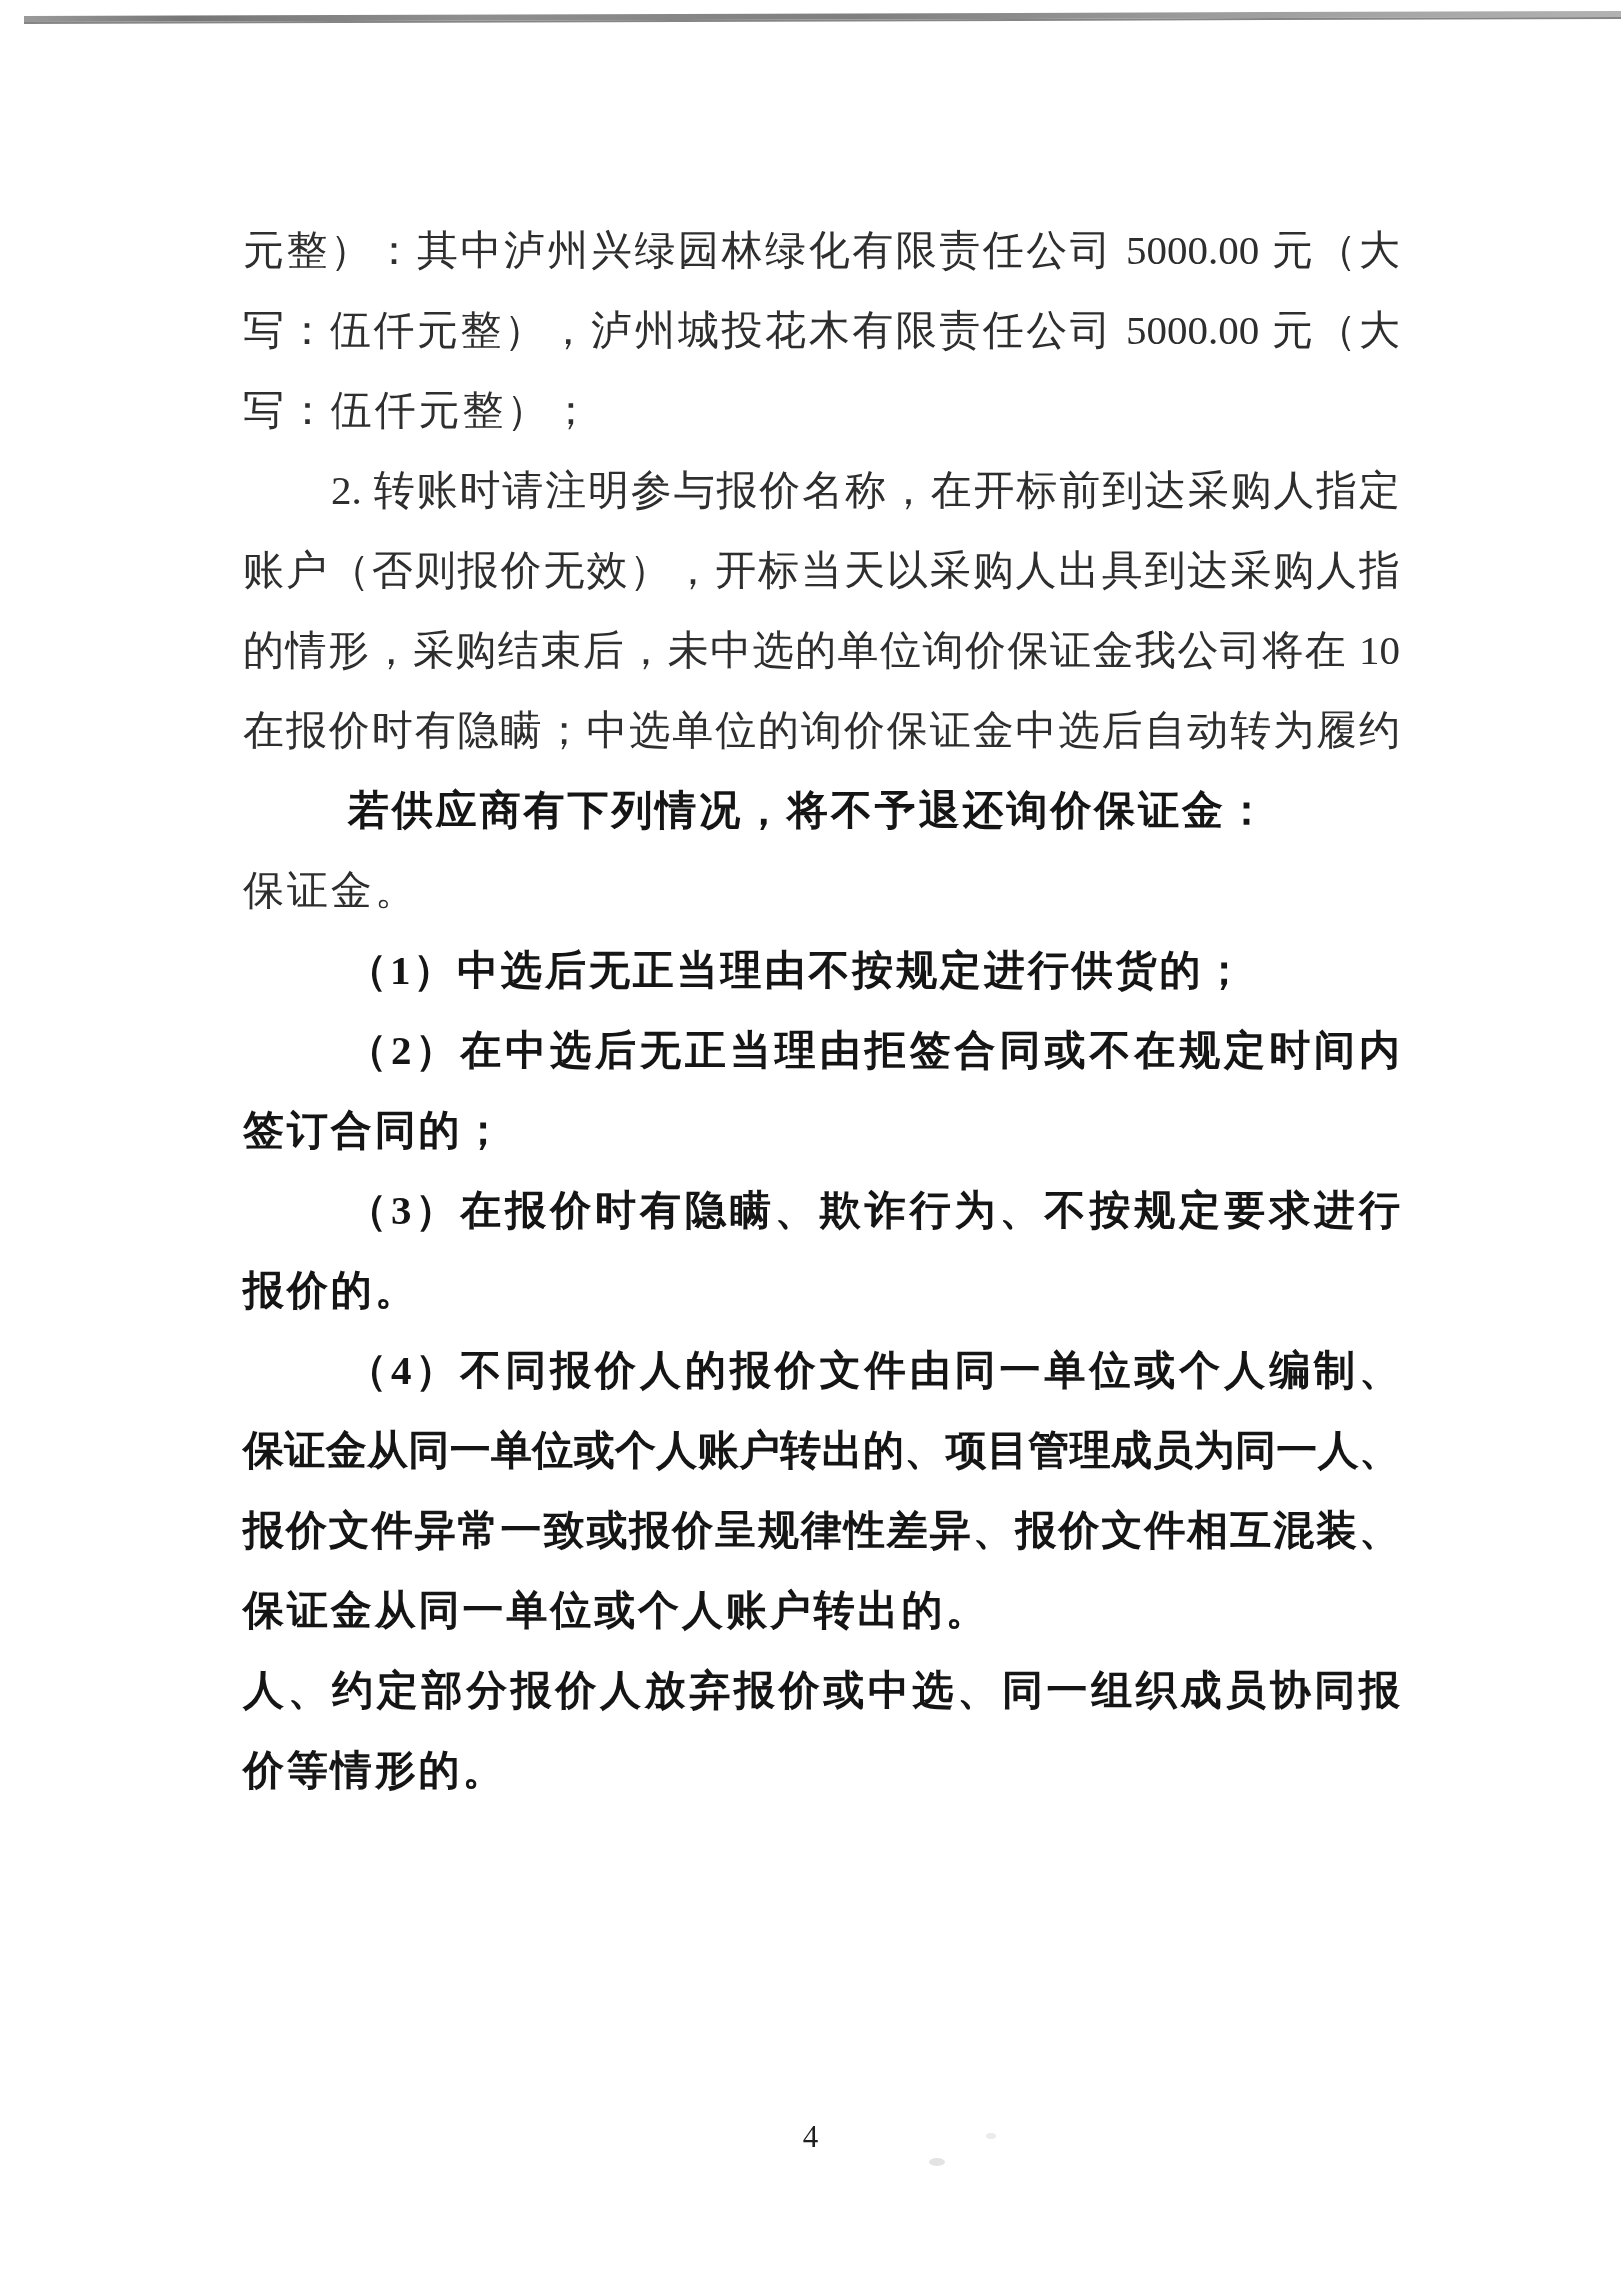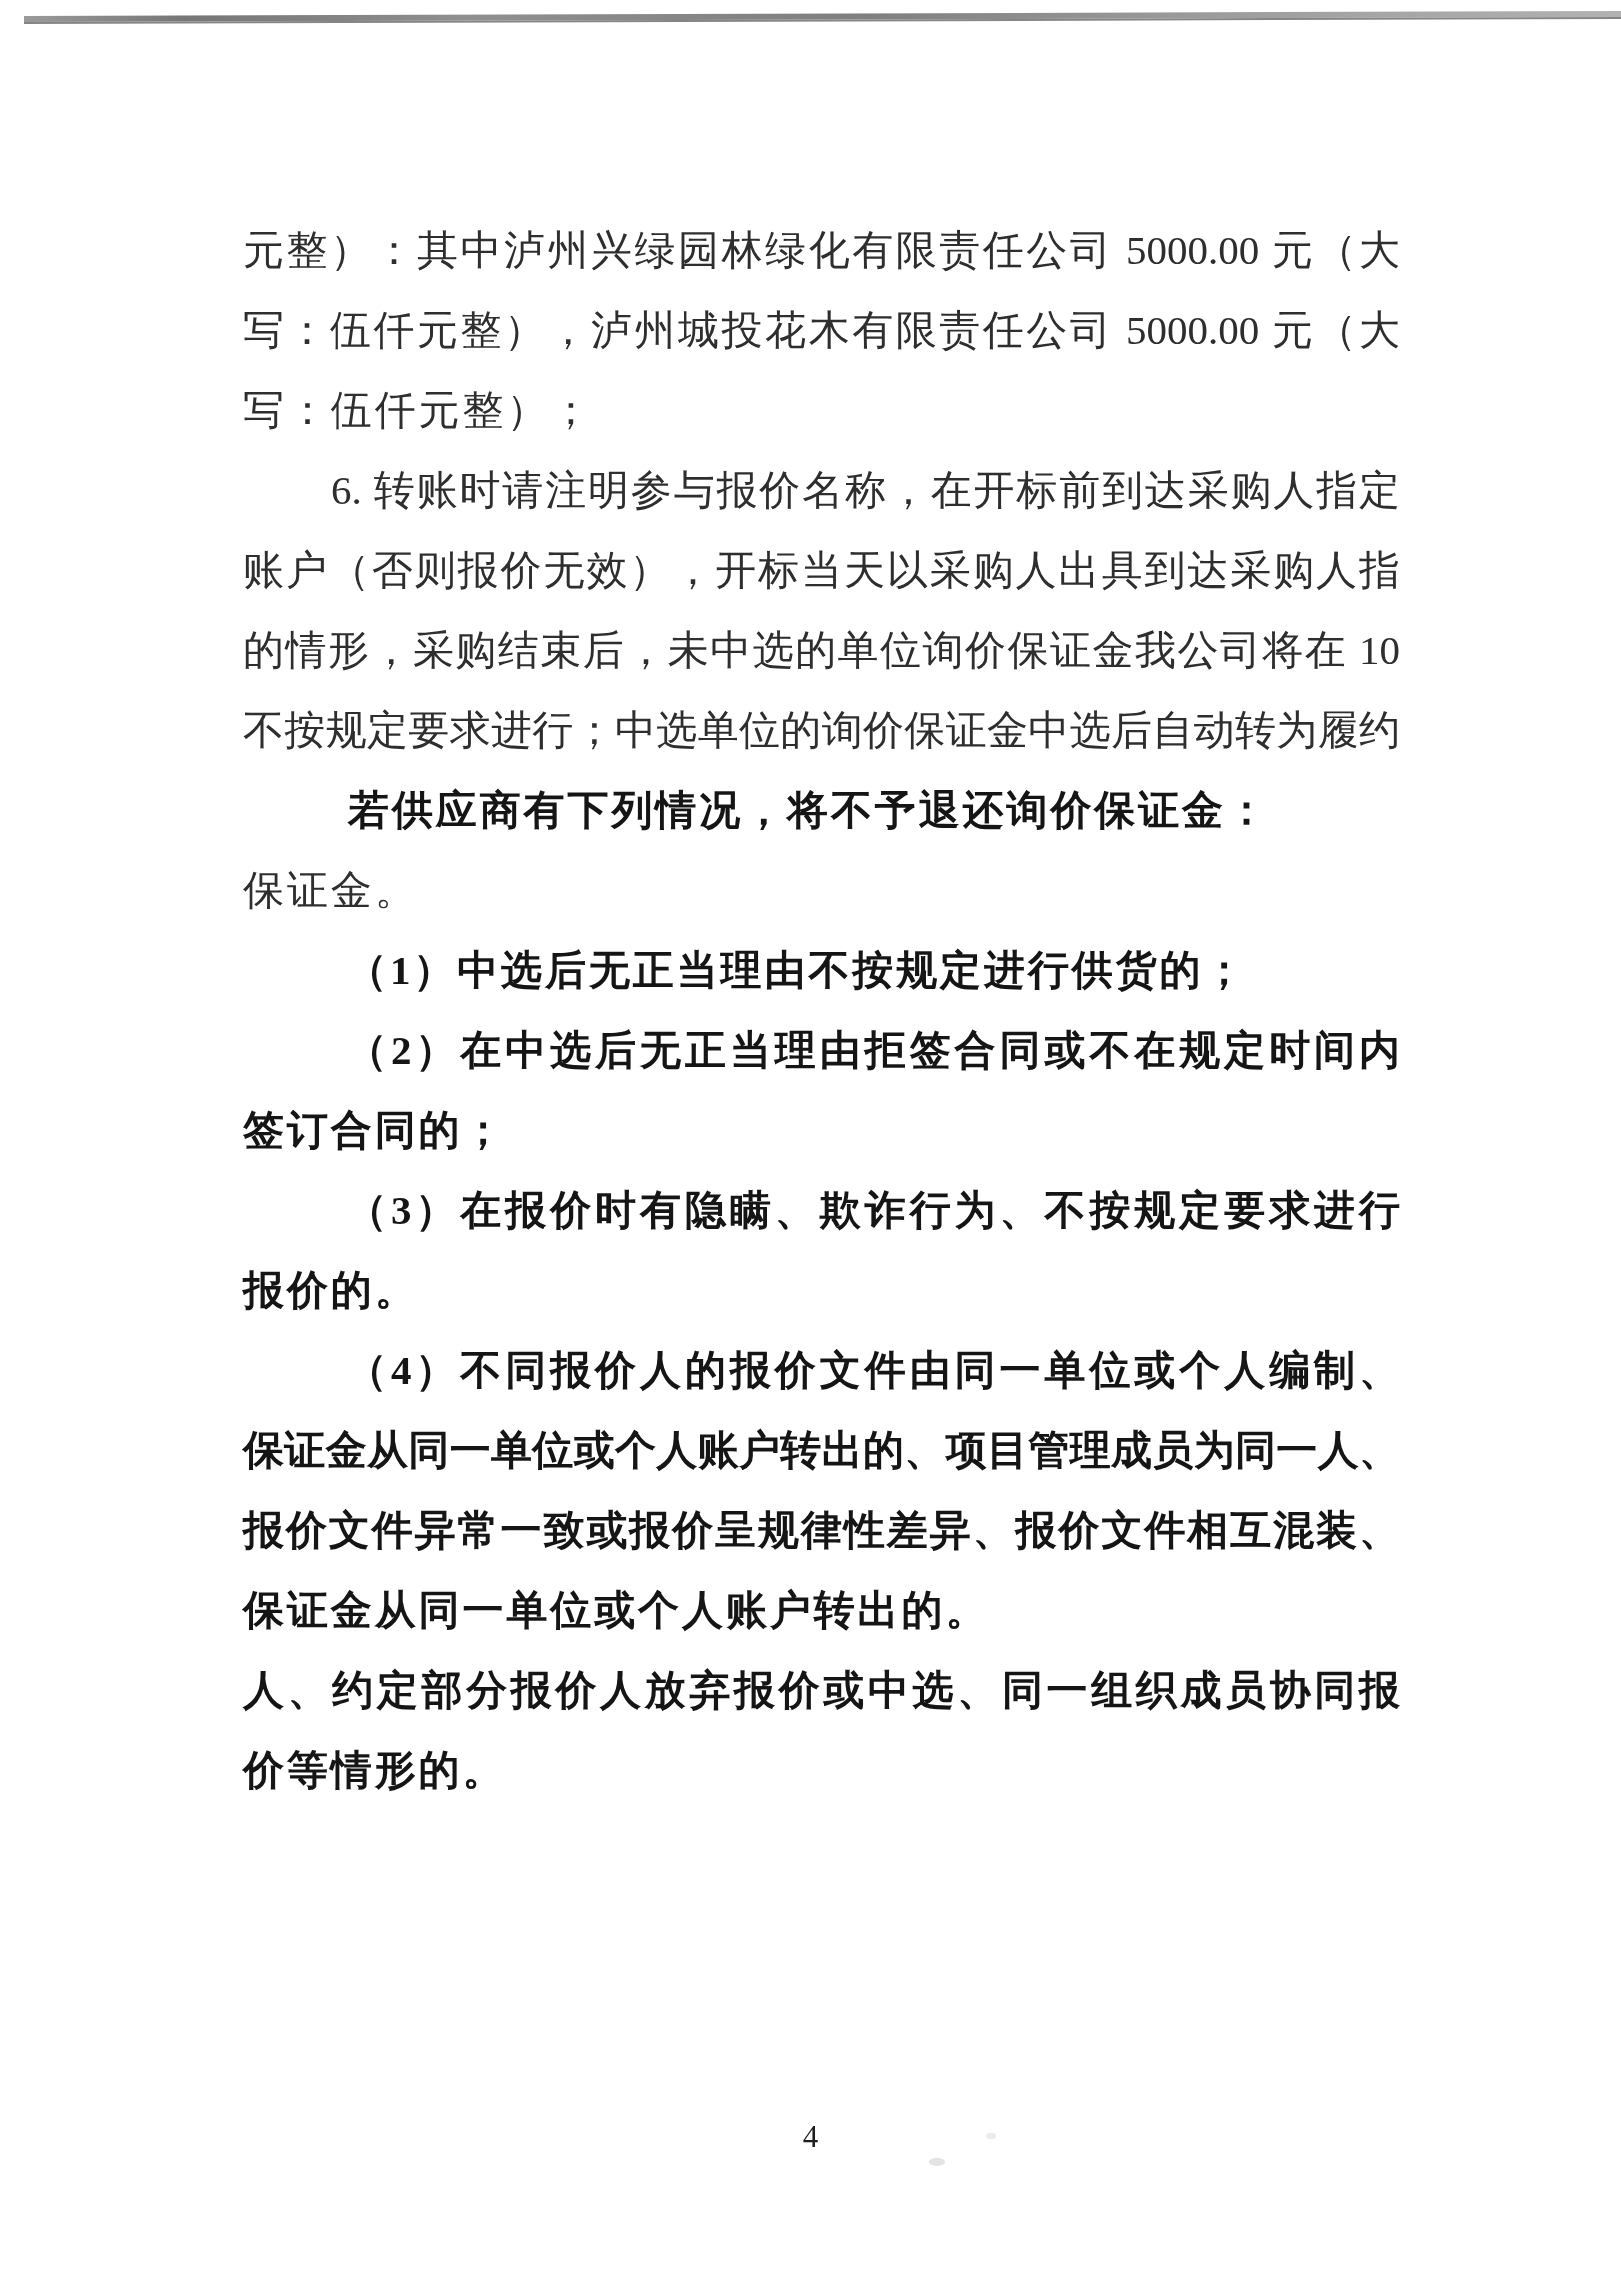--- a/index.html
+++ b/index.html
@@ -75,24 +75,24 @@
 </style>
 </head>
 <body>
 
 <div class="page">
   <div class="scan-line"></div>
   <div class="body-text" id="text-block">
       <div class="line full">元整）：其中泸州兴绿园林绿化有限责任公司 5000.00 元（大</div>
       <div class="line full">写：伍仟元整），泸州城投花木有限责任公司 5000.00 元（大</div>
       <div class="line">写：伍仟元整）；</div>
-      <div class="line full" style="padding-left: 88px;">6. 转账时请注明参与报价名称，在开标前到达采购人指定</div>
+      <div class="line full" style="padding-left: 88px;">2. 转账时请注明参与报价名称，在开标前到达采购人指定</div>
       <div class="line full">账户（否则报价无效），开标当天以采购人出具到达采购人指</div>
       <div class="line full">的情形，采购结束后，未中选的单位询价保证金我公司将在 10</div>
-      <div class="line full">不按规定要求进行；中选单位的询价保证金中选后自动转为履约</div>
+      <div class="line full">在报价时有隐瞒；中选单位的询价保证金中选后自动转为履约</div>
       <div class="line bold" style="padding-left: 105px;">若供应商有下列情况，将不予退还询价保证金：</div>
       <div class="line">保证金。</div>
       <div class="line bold" style="padding-left: 103px;">（1）中选后无正当理由不按规定进行供货的；</div>
       <div class="line bold full" style="padding-left: 103px;">（2）在中选后无正当理由拒签合同或不在规定时间内</div>
       <div class="line bold">签订合同的；</div>
       <div class="line bold full" style="padding-left: 103px;">（3）在报价时有隐瞒、欺诈行为、不按规定要求进行</div>
       <div class="line bold">报价的。</div>
       <div class="line bold full" style="padding-left: 103px;">（4）不同报价人的报价文件由同一单位或个人编制、</div>
       <div class="line bold full">保证金从同一单位或个人账户转出的、项目管理成员为同一人、</div>
       <div class="line bold full">报价文件异常一致或报价呈规律性差异、报价文件相互混装、</div>

